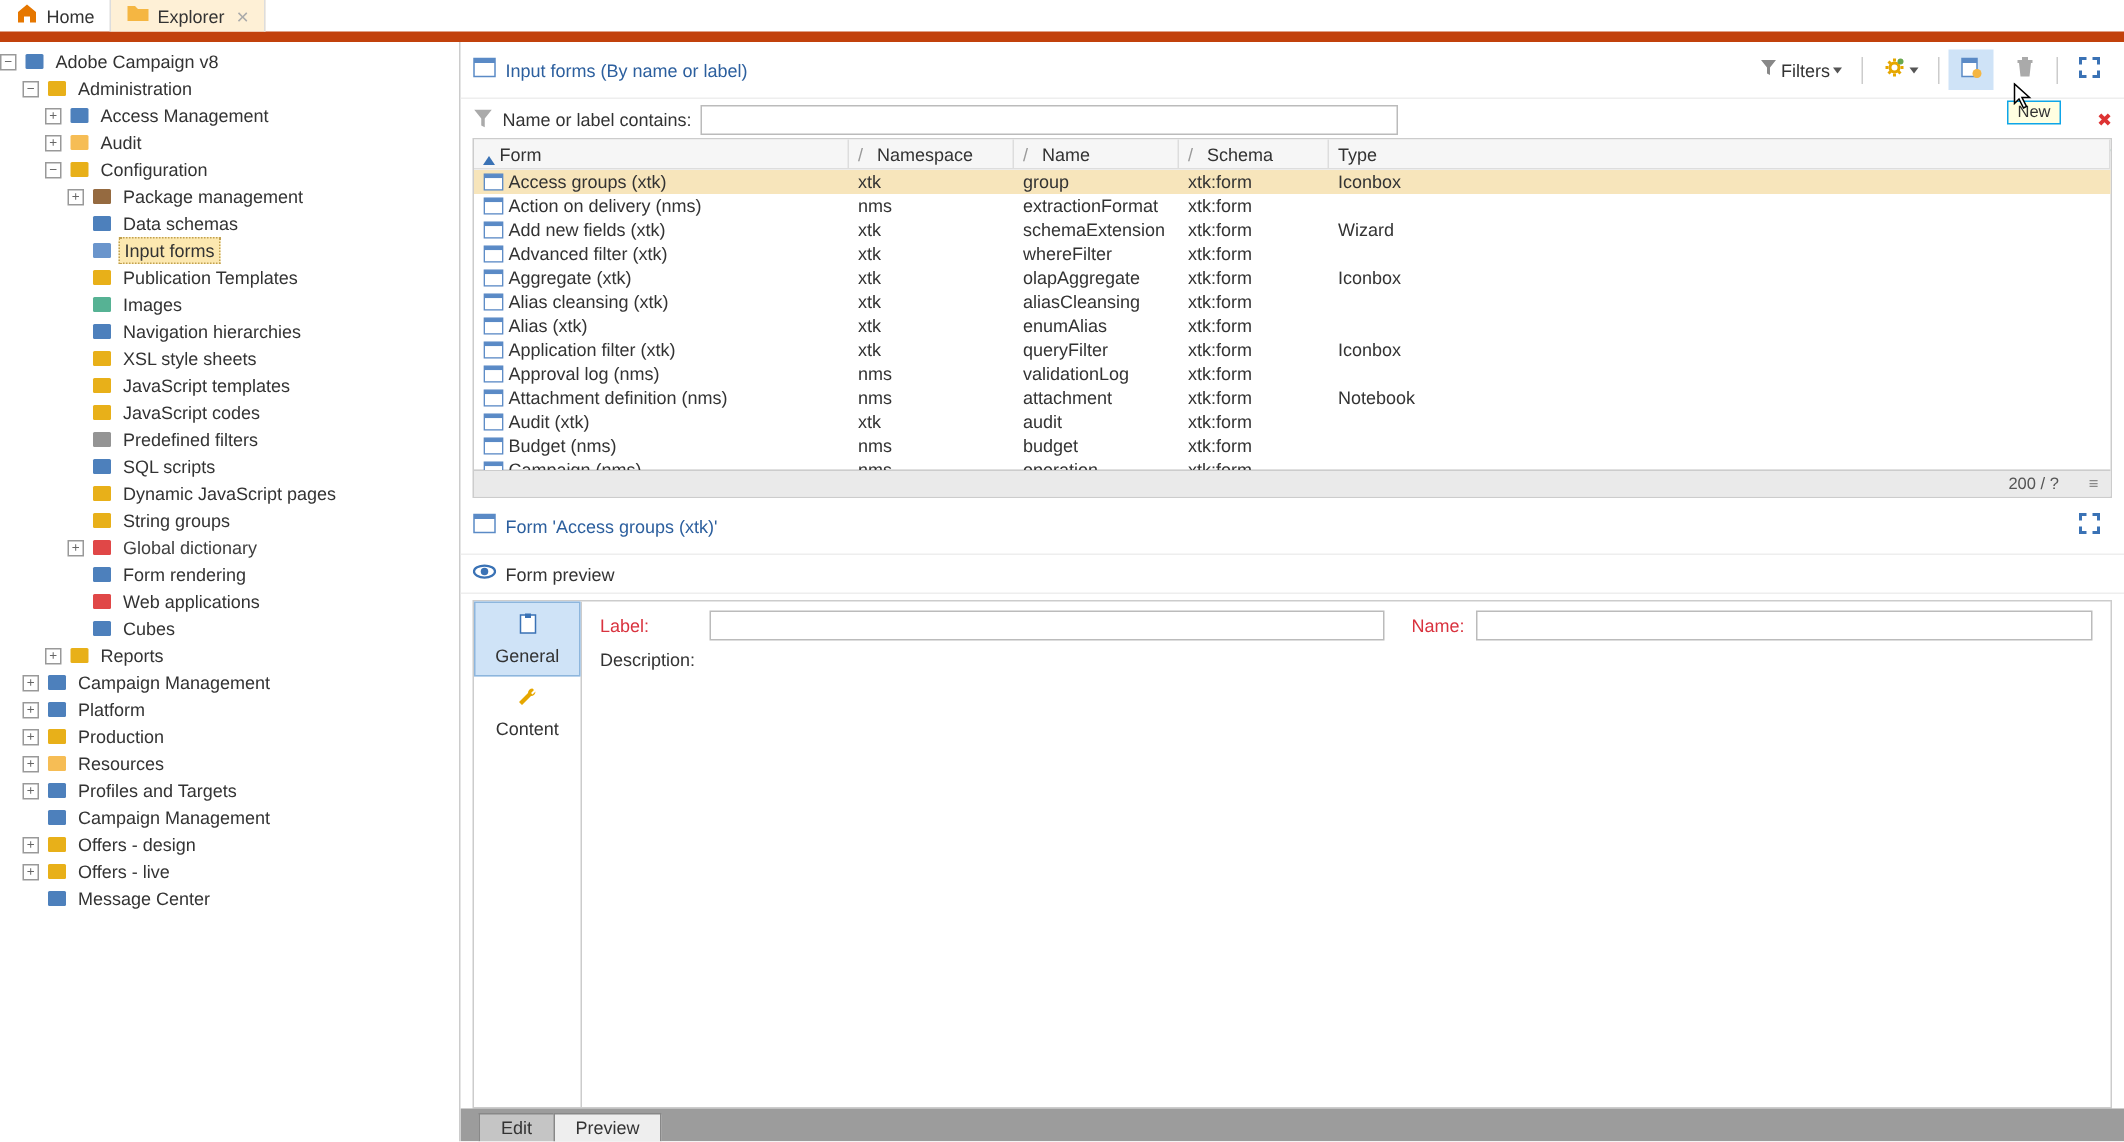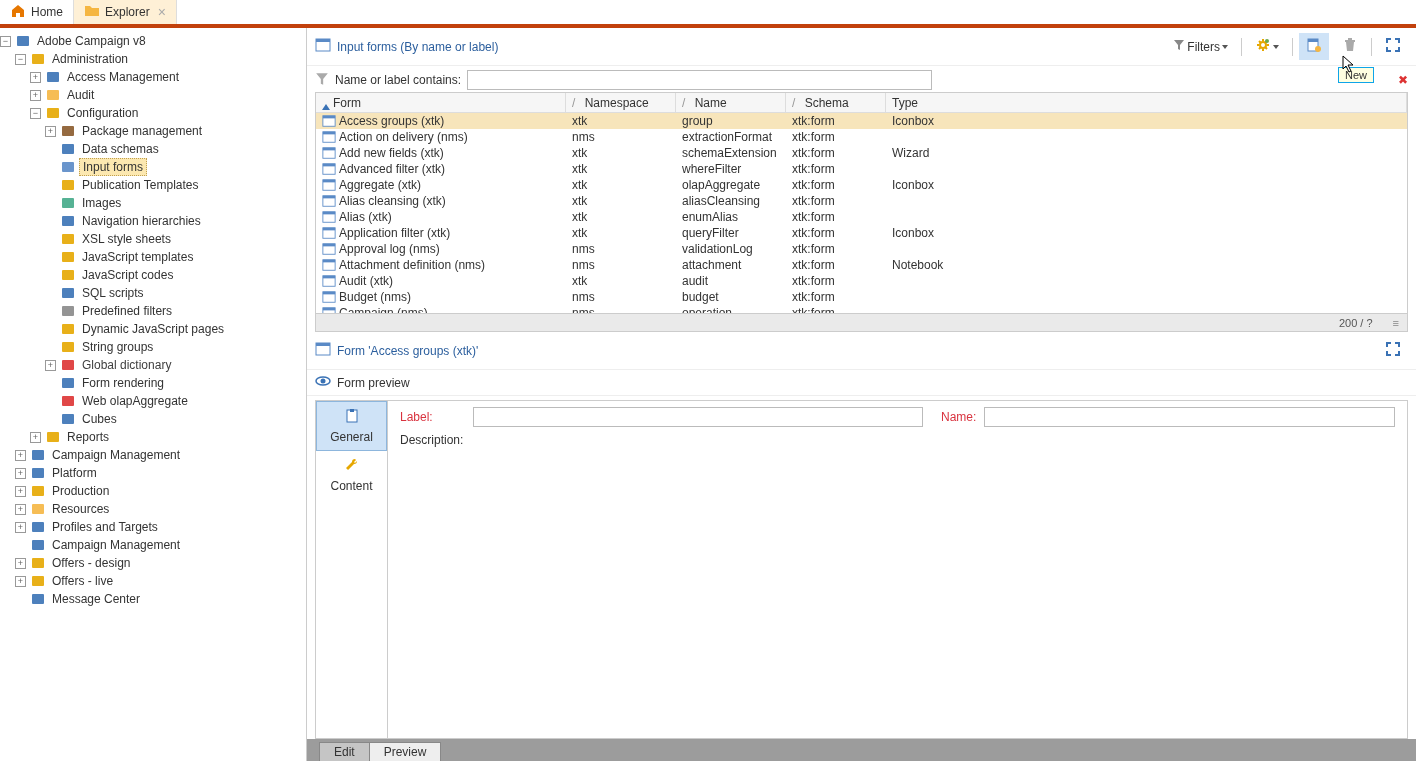--- a/index.html
+++ b/index.html
@@ -9,21 +9,21 @@
   color: #333;
   background: #fff;
   overflow: hidden;
   width: 1416px;
   height: 761px;
 }
 .tabs {
   display: flex;
   background: #fff;
   height: 28px;
-  border-bottom: 4px solid #c2410c;
+  border-bottom: 7px solid #c2410c;
 }
 .tab {
   display: flex;
   align-items: center;
   padding: 4px 10px;
   border-right: 1px solid #ddd;
   cursor: pointer;
   gap: 5px;
 }
 .tab.active {
@@ -478,44 +478,44 @@
           </span>
           <span class="tree-label">JavaScript codes</span>
         </div>
         <div class="tree-node">
           <span class="tree-spacer"></span>
           <span class="tree-spacer"></span>
           <span class="tree-spacer"></span>
           <span class="tree-spacer"></span>
           <span class="tree-icon">
             <svg class="icon-svg" viewBox="0 0 16 16">
+              <rect x="2" y="3" width="12" height="10" rx="1" fill="#888" opacity="0.9"></rect>
+            </svg>
+          </span>
+          <span class="tree-label">Predefined filters</span>
+        </div>
+        <div class="tree-node">
+          <span class="tree-spacer"></span>
+          <span class="tree-spacer"></span>
+          <span class="tree-spacer"></span>
+          <span class="tree-spacer"></span>
+          <span class="tree-icon">
+            <svg class="icon-svg" viewBox="0 0 16 16">
               <rect x="2" y="3" width="12" height="10" rx="1" fill="#3a72b5" opacity="0.9"></rect>
             </svg>
           </span>
           <span class="tree-label">SQL scripts</span>
         </div>
         <div class="tree-node">
           <span class="tree-spacer"></span>
           <span class="tree-spacer"></span>
           <span class="tree-spacer"></span>
           <span class="tree-spacer"></span>
           <span class="tree-icon">
             <svg class="icon-svg" viewBox="0 0 16 16">
-              <rect x="2" y="3" width="12" height="10" rx="1" fill="#888" opacity="0.9"></rect>
-            </svg>
-          </span>
-          <span class="tree-label">Predefined filters</span>
-        </div>
-        <div class="tree-node">
-          <span class="tree-spacer"></span>
-          <span class="tree-spacer"></span>
-          <span class="tree-spacer"></span>
-          <span class="tree-spacer"></span>
-          <span class="tree-icon">
-            <svg class="icon-svg" viewBox="0 0 16 16">
               <rect x="2" y="3" width="12" height="10" rx="1" fill="#e6a700" opacity="0.9"></rect>
             </svg>
           </span>
           <span class="tree-label">Dynamic JavaScript pages</span>
         </div>
         <div class="tree-node">
           <span class="tree-spacer"></span>
           <span class="tree-spacer"></span>
           <span class="tree-spacer"></span>
           <span class="tree-spacer"></span>
@@ -553,21 +553,21 @@
         <div class="tree-node">
           <span class="tree-spacer"></span>
           <span class="tree-spacer"></span>
           <span class="tree-spacer"></span>
           <span class="tree-spacer"></span>
           <span class="tree-icon">
             <svg class="icon-svg" viewBox="0 0 16 16">
               <rect x="2" y="3" width="12" height="10" rx="1" fill="#d33" opacity="0.9"></rect>
             </svg>
           </span>
-          <span class="tree-label">Web olapAggregate</span>
+          <span class="tree-label">Web applications</span>
         </div>
         <div class="tree-node">
           <span class="tree-spacer"></span>
           <span class="tree-spacer"></span>
           <span class="tree-spacer"></span>
           <span class="tree-spacer"></span>
           <span class="tree-icon">
             <svg class="icon-svg" viewBox="0 0 16 16">
               <rect x="2" y="3" width="12" height="10" rx="1" fill="#3a72b5" opacity="0.9"></rect>
             </svg>

